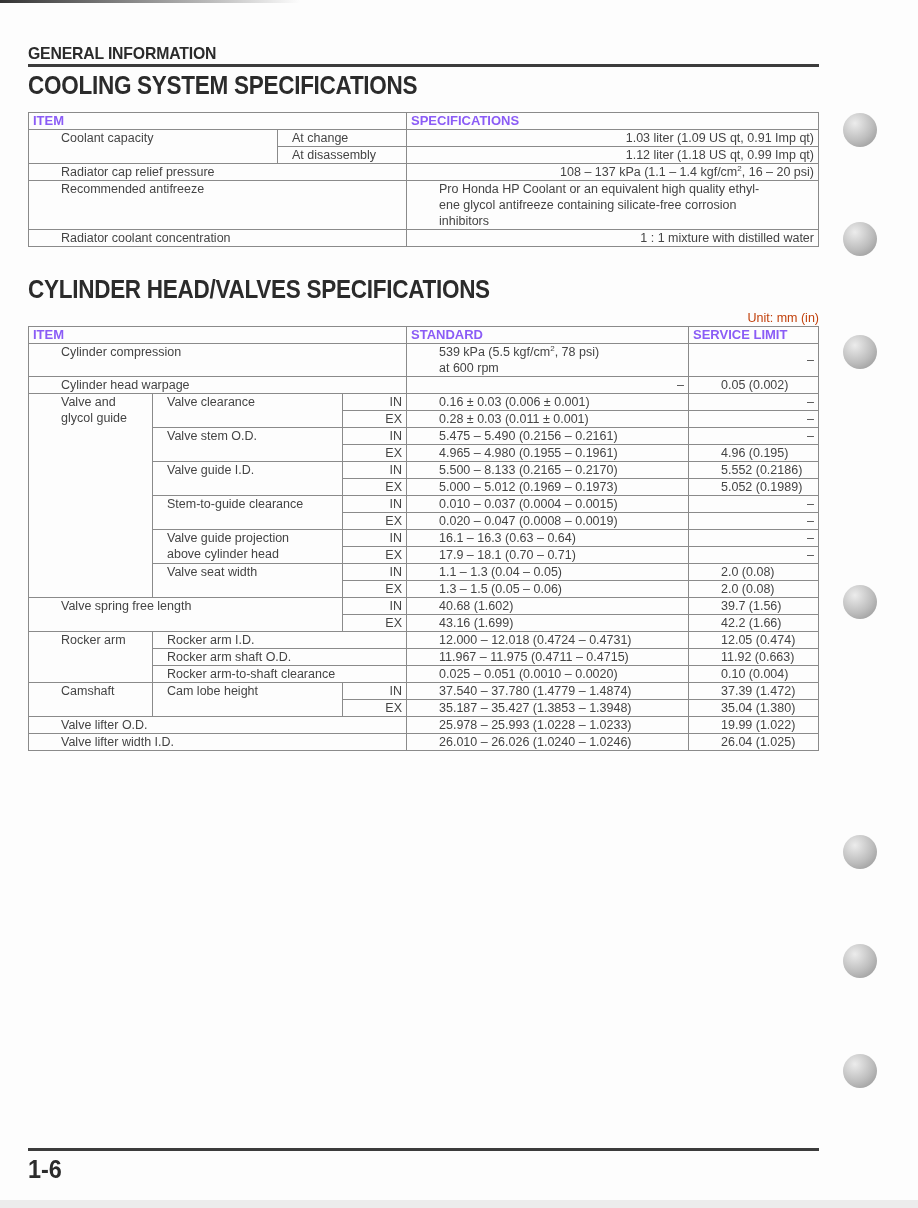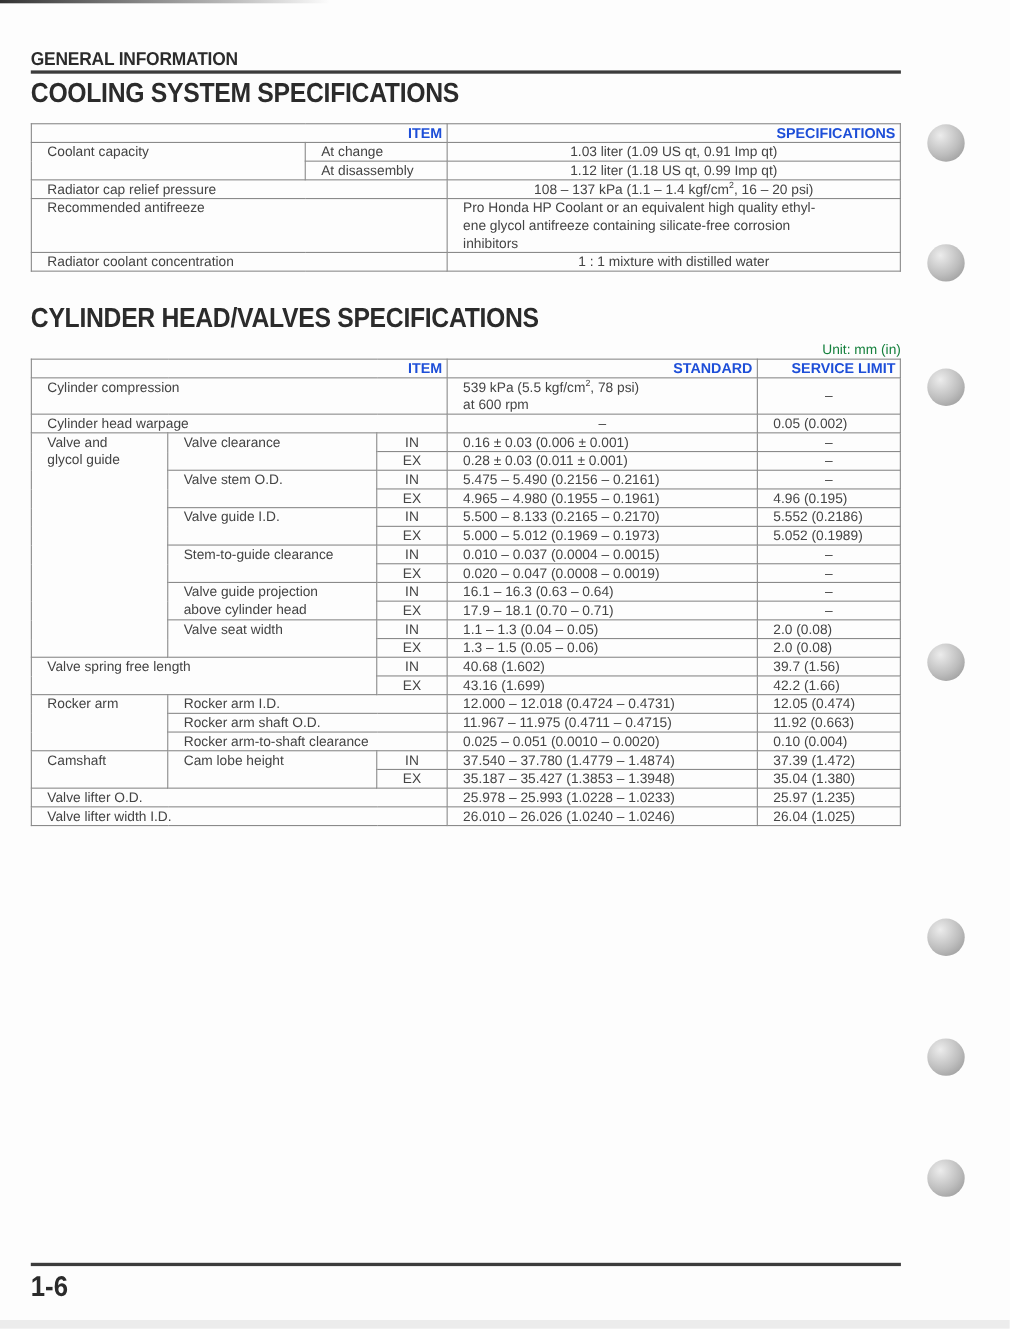--- a/index.html
+++ b/index.html
@@ -8,25 +8,25 @@
     font-family:"Liberation Sans", sans-serif; color:#3a3a3a;
   }
   .topshade { position:absolute; left:0; top:0; width:300px; height:3px;
     background:linear-gradient(to right,#333,#bbb 70%,rgba(255,255,255,0)); }
   .bottomshade { position:absolute; left:0; top:1200px; width:918px; height:8px; background:#ececec; }
   .section-label { position:absolute; left:28px; top:44px; font-size:17px; font-weight:bold; color:#2b2b2b; letter-spacing:-0.2px; transform:scaleX(0.93); transform-origin:left; }
   .rule { position:absolute; left:28px; width:791px; height:3px; background:#3c3c3c; }
   .h1 { position:absolute; left:28px; font-size:25px; font-weight:bold; color:#2b2b2b; transform:scaleX(0.9); transform-origin:left; letter-spacing:-0.3px; }
   table { position:absolute; border-collapse:collapse; font-size:12.5px; color:#444; }
   td, th { border:1px solid #8a8a8a; padding:0 4px; line-height:16px; vertical-align:top; }
-  th { font-weight:bold; font-size:13px; color:#1d4ed8; text-align:right; }
-  .c { text-align:center; }
-  .pad { padding-left:14px; }
+  th { font-weight:bold; font-size:13px; color:#8b5cf6; text-align:left; }
+  .c { text-align:right; }
+  .pad { padding-left:32px; }
   .pad2 { padding-left:14px; }
-  .unit { position:absolute; left:700px; top:311px; width:119px; text-align:right; font-size:12.5px; color:#15803d; }
+  .unit { position:absolute; left:700px; top:311px; width:119px; text-align:right; font-size:12.5px; color:#c2410c; }
   .pageno { position:absolute; left:28px; top:1154px; font-size:26px; font-weight:bold; color:#2b2b2b; transform:scaleX(0.9); transform-origin:left; }
   .hole { position:absolute; left:843px; width:34px; height:34px; border-radius:50%;
     background:radial-gradient(circle at 35% 30%, #ececec 0%, #bdbdbd 55%, #8f8f8f 100%); }
   sup { font-size:8px; line-height:0; }
 </style>
 </head>
 <body>
 
 <div class="topshade"></div>
 
@@ -217,21 +217,21 @@
   </tr>
   <tr>
     <td class="c">EX</td>
     <td class="pad">35.187 – 35.427 (1.3853 – 1.3948)</td>
     <td class="pad">35.04 (1.380)</td>
   </tr>
 
   <tr>
     <td colspan="3" class="pad">Valve lifter O.D.</td>
     <td class="pad">25.978 – 25.993 (1.0228 – 1.0233)</td>
-    <td class="pad">25.97 (1.235)</td>
+    <td class="pad">19.99 (1.022)</td>
   </tr>
   <tr>
     <td colspan="3" class="pad">Valve lifter width I.D.</td>
     <td class="pad">26.010 – 26.026 (1.0240 – 1.0246)</td>
     <td class="pad">26.04 (1.025)</td>
   </tr>
 </tbody>
   </table>
 
 <div class="hole" style="top:113px"></div>

